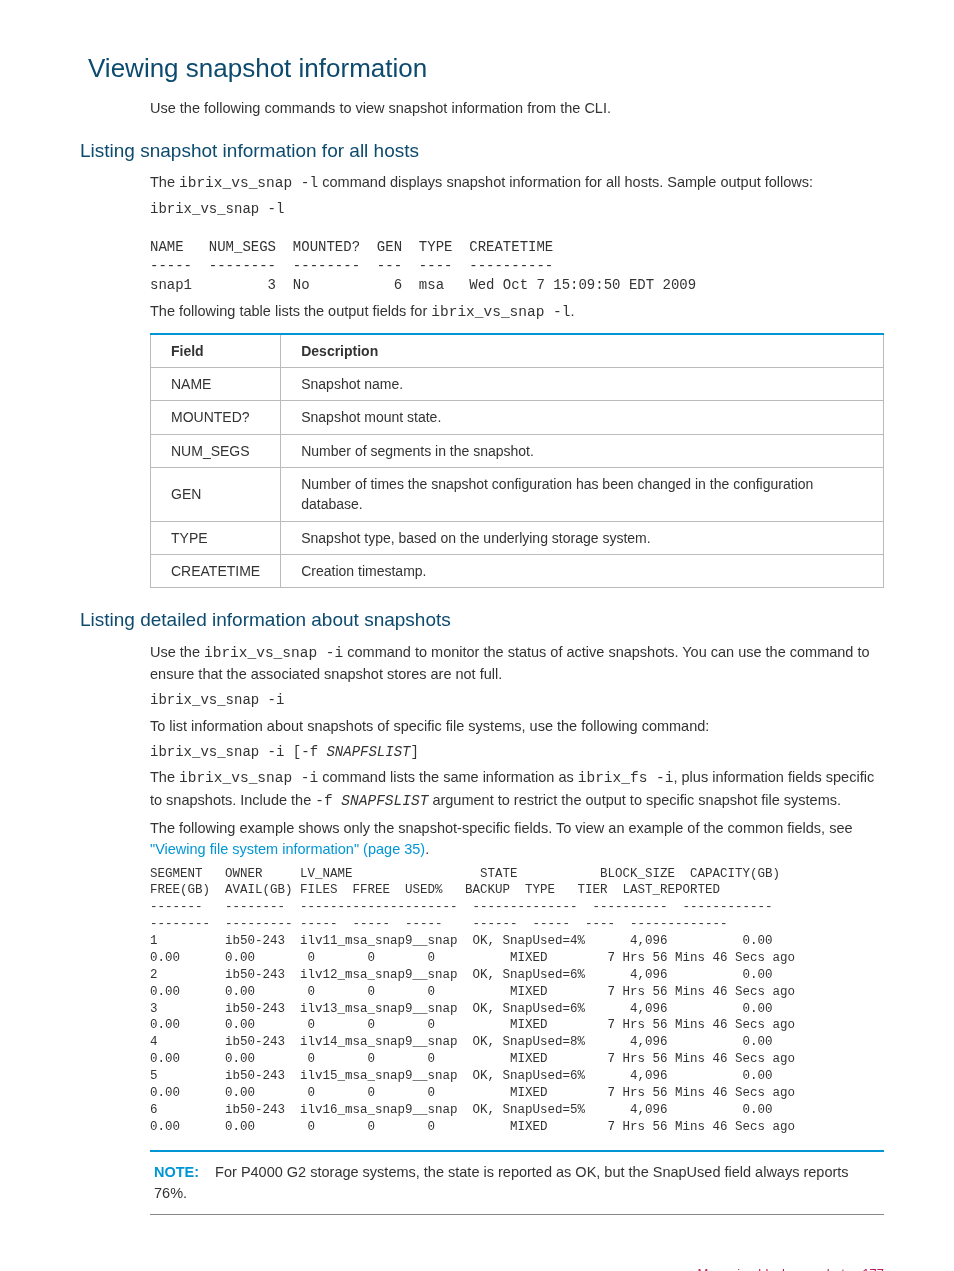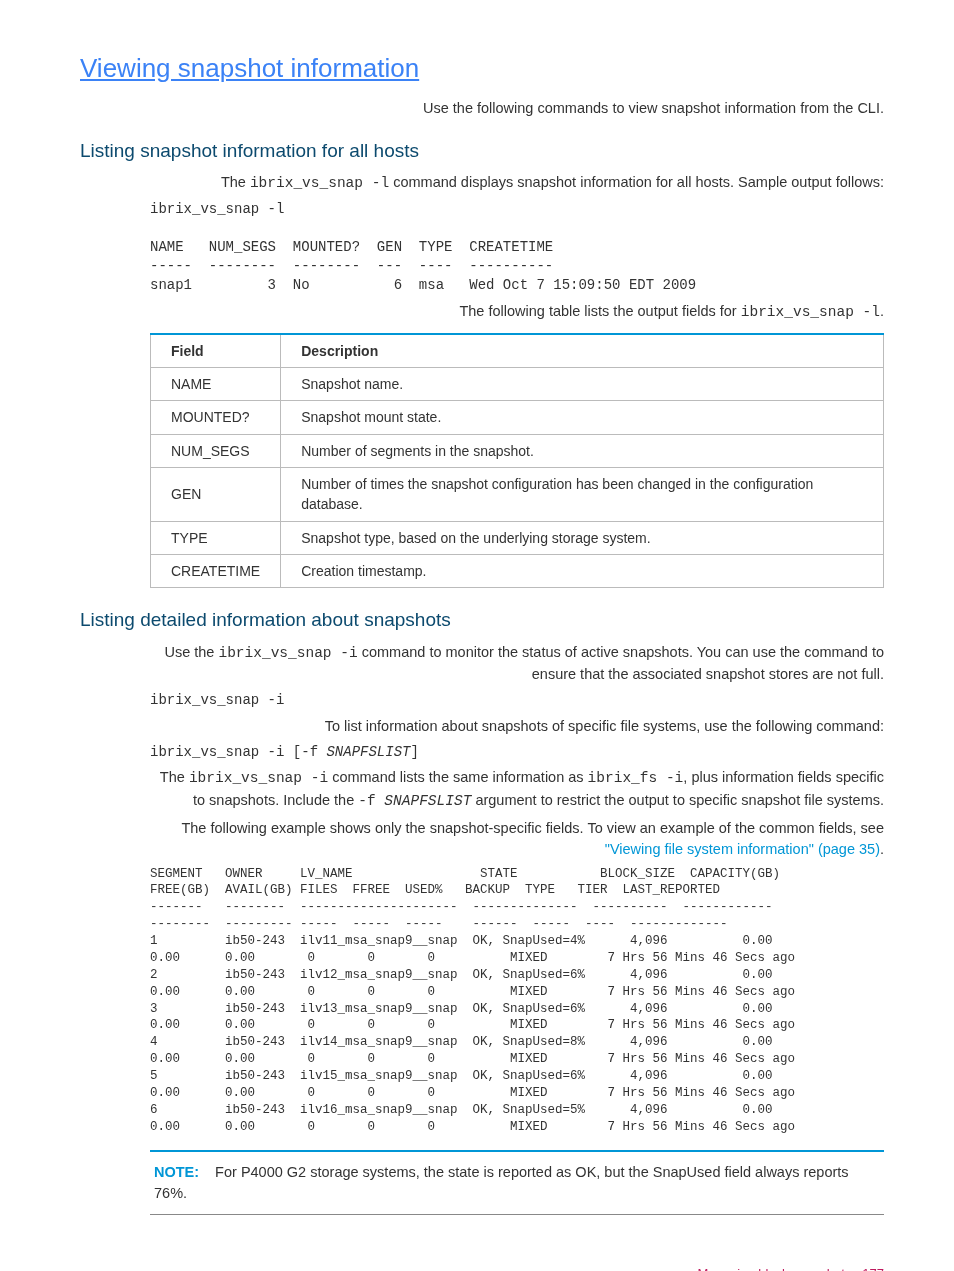--- a/index.html
+++ b/index.html
@@ -6,25 +6,24 @@
     font-family: Arial, Helvetica, sans-serif;
     font-size: 14.5px;
     color: #333;
     margin: 0;
     padding: 50px 70px 30px 80px;
     width: 954px;
     box-sizing: border-box;
     line-height: 1.45;
   }
   h1 {
-    color: #3b82f6;
+    color: #0c4a6e;
     font-weight: normal;
     font-size: 26px;
-    margin: 0 0 10px 0;
-    text-decoration: underline;
+    margin: 0 0 10px 8px;
   }
   h2 {
     color: #0c4a6e;
     font-weight: normal;
     font-size: 19px;
     margin: 18px 0 8px 0;
   }
   .body-indent {
     margin-left: 70px;
   }
@@ -70,21 +69,21 @@
   }
   .link {
     color: #0096D6;
   }
   .footer {
     text-align: right;
     font-size: 13px;
     margin-top: 50px;
     color: #be185d;
   }
-  p { margin: 6px 0; text-align: right; }
+  p { margin: 6px 0; }
 </style>
 </head>
 <body>
 
 <h1>Viewing snapshot information</h1>
 
 <div class="body-indent">
   <p>Use the following commands to view snapshot information from the CLI.</p>
 </div>
 

